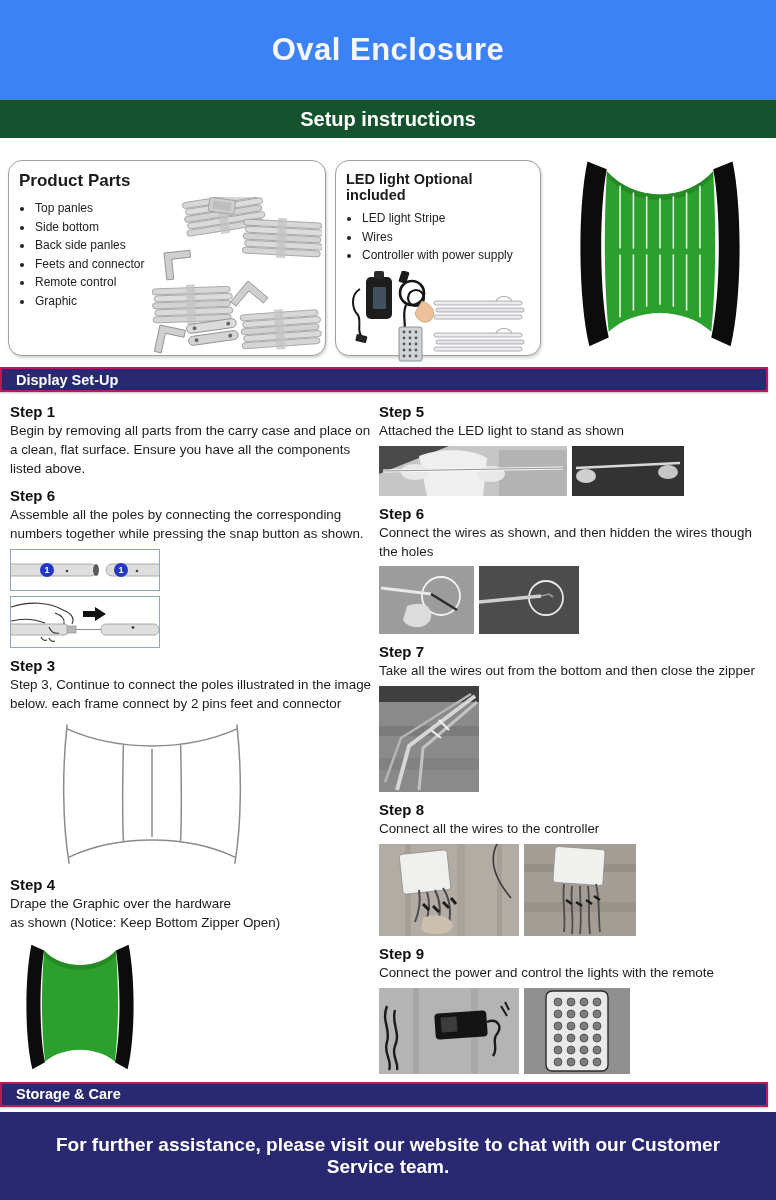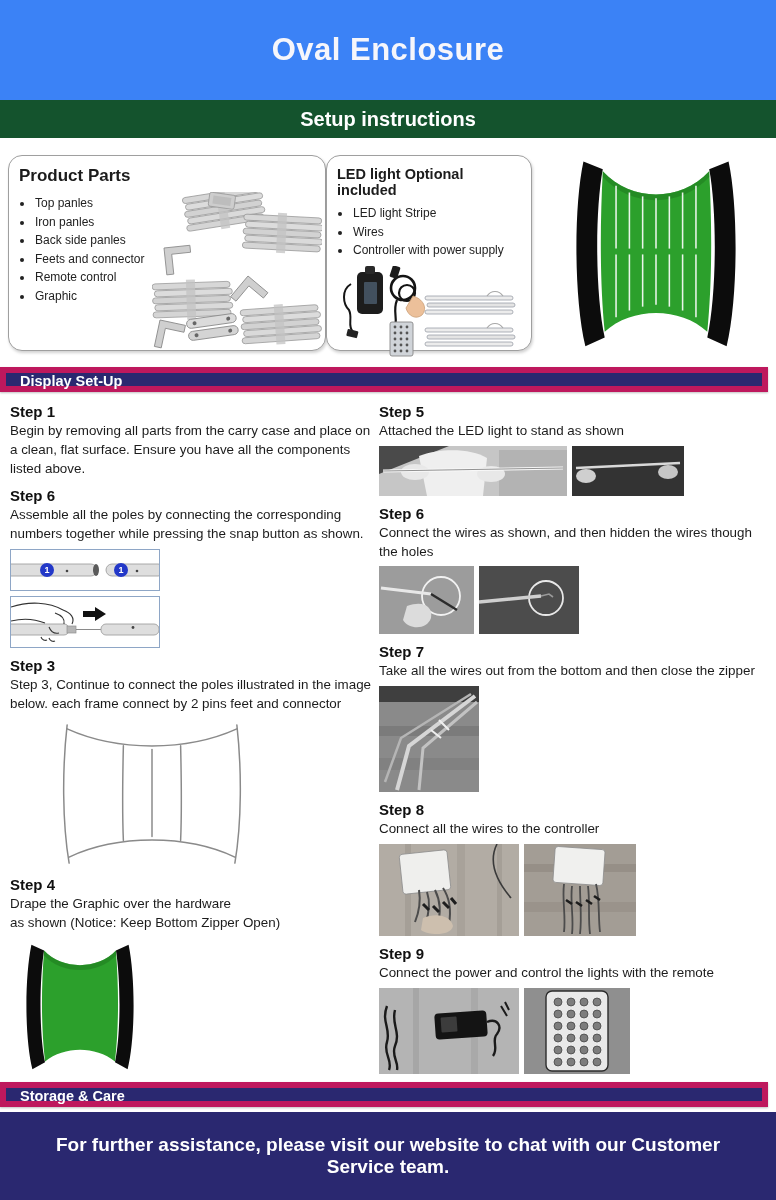--- a/index.html
+++ b/index.html
@@ -6,33 +6,33 @@
   .page{
     position:relative;width:776px;height:1200px;margin:0 auto;background:#ffffff;
     font-family:"Liberation Sans","DejaVu Sans",sans-serif;color:#1b1b1b;overflow:hidden;
   }
   
   .hdr{background:#3b82f6;height:100px;display:flex;align-items:center;justify-content:center;}
   .hdr h1{margin:0;color:#f6f6fb;font-size:31px;font-weight:700;letter-spacing:.5px;}
   .subbar{background:#14532d;height:38px;display:flex;align-items:center;justify-content:center;}
   .subbar h2{margin:0;color:#fff;font-size:20px;font-weight:600;}
   
-  .parts-row{display:flex;padding:12px 6px 0 8px;align-items:center;}
+  .parts-row{display:flex;gap:9px;padding:12px 6px 0 8px;align-items:flex-end;}
   .card{border:1.5px solid #9f9f9f;border-radius:14px;background:#fff;box-shadow:1px 2px 3px rgba(0,0,0,.18);padding:8px 10px;box-sizing:border-box;}
   .card.parts{width:318px;height:196px;}
   .card.led{width:206px;height:196px;}
   .card h3{margin:2px 0 6px;font-size:17px;font-weight:700;color:#1c1c1c;}
   .card.led h3{font-size:14.5px;}
   .card ul{margin:2px 0 0;padding-left:15px;font-size:12px;line-height:1.55;color:#222;}
   .card ul li{padding-left:1px;}
   .parts-body{display:flex;}
   .parts-body ul{width:118px;flex:none;}
   .hero{width:228px;margin-left:auto;margin-top:-2px;}
   
-  .secbar{background:#2a2870;border:6px solid #be185d;height:25px;display:flex;
+  .secbar{background:#2a2870;border:2px solid #be185d;height:25px;display:flex;align-items:center;
           margin-top:11px;width:768px;box-sizing:border-box;box-shadow:0 1px 2px rgba(0,0,0,.25);}
   .secbar span{color:#fff;font-size:14.5px;font-weight:700;padding-left:14px;}
   
   .steps{display:flex;gap:7px;padding:2px 6px 0 10px;}
   .col-l{width:362px;flex:none;}
   .col-r{width:386px;flex:none;}
   .steps h4{margin:9px 0 2px;font-size:15px;font-weight:700;color:#101010;}
   .steps p{margin:0 0 2px;font-size:13.4px;line-height:1.4;color:#1c1c1c;white-space:pre-line;}
   .diagbox{border:1.5px solid #8fa;border:1.5px solid #8ea6c6;background:#fff;width:148px;margin:5px 0 4px;display:block;}
   .frame-art{display:block;margin:6px 0 0 42px;}
@@ -58,21 +58,21 @@
     <h2>Setup instructions</h2>
   </div>
 
   <div class="parts-row">
 
     <div class="card parts">
       <h3>Product Parts</h3>
       <div class="parts-body">
         <ul>
           <li>Top panles</li>
-          <li>Iron panles</li>
+          <li>Side bottom</li>
           <li>Back side panles</li>
           <li>Feets and connector</li>
           <li>Remote control</li>
           <li>Graphic</li>
         </ul>
 
         <svg class="photo" width="170" height="172" viewBox="0 0 170 172">
           <defs>
             <g id="bundle">
               <rect x="0" y="0" width="78" height="6" rx="3" fill="#d7d7d7" stroke="#9b9b9b" stroke-width="0.8"></rect>

